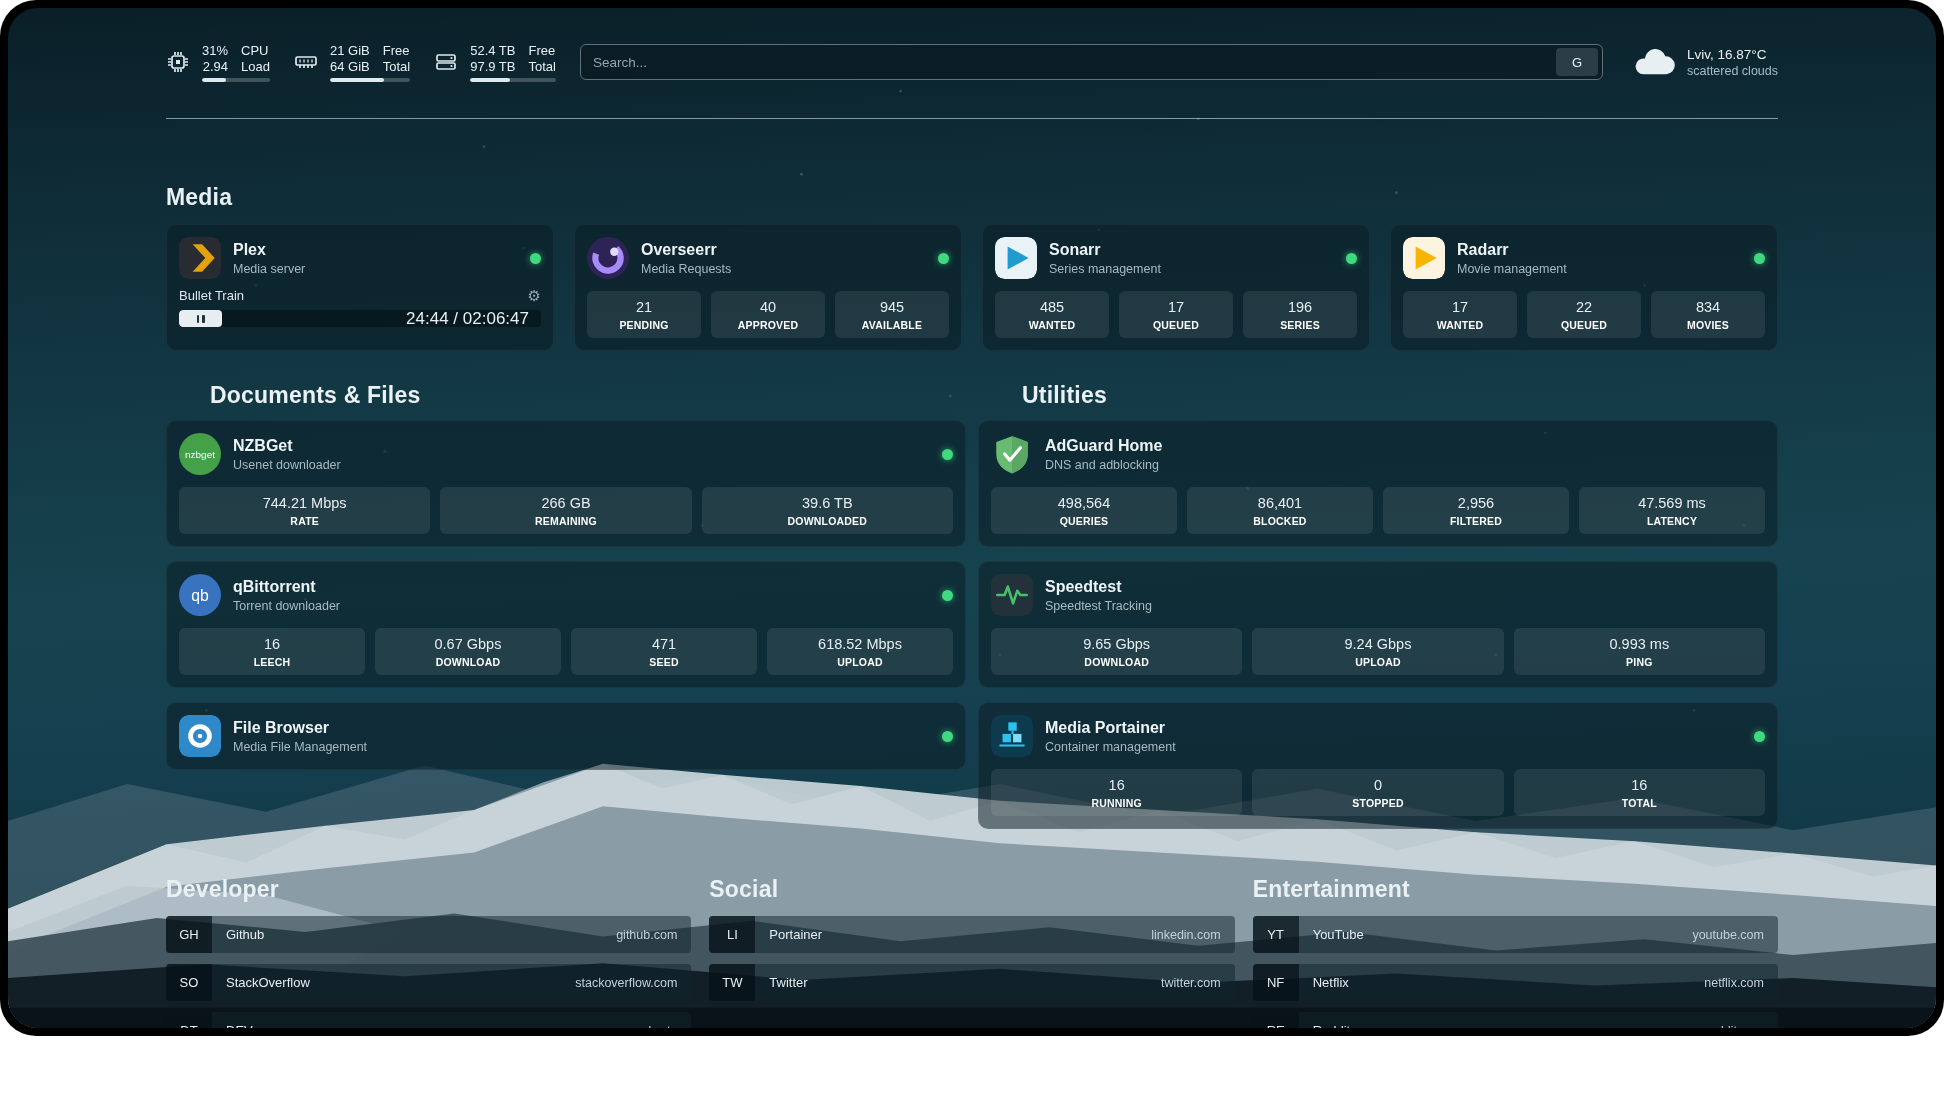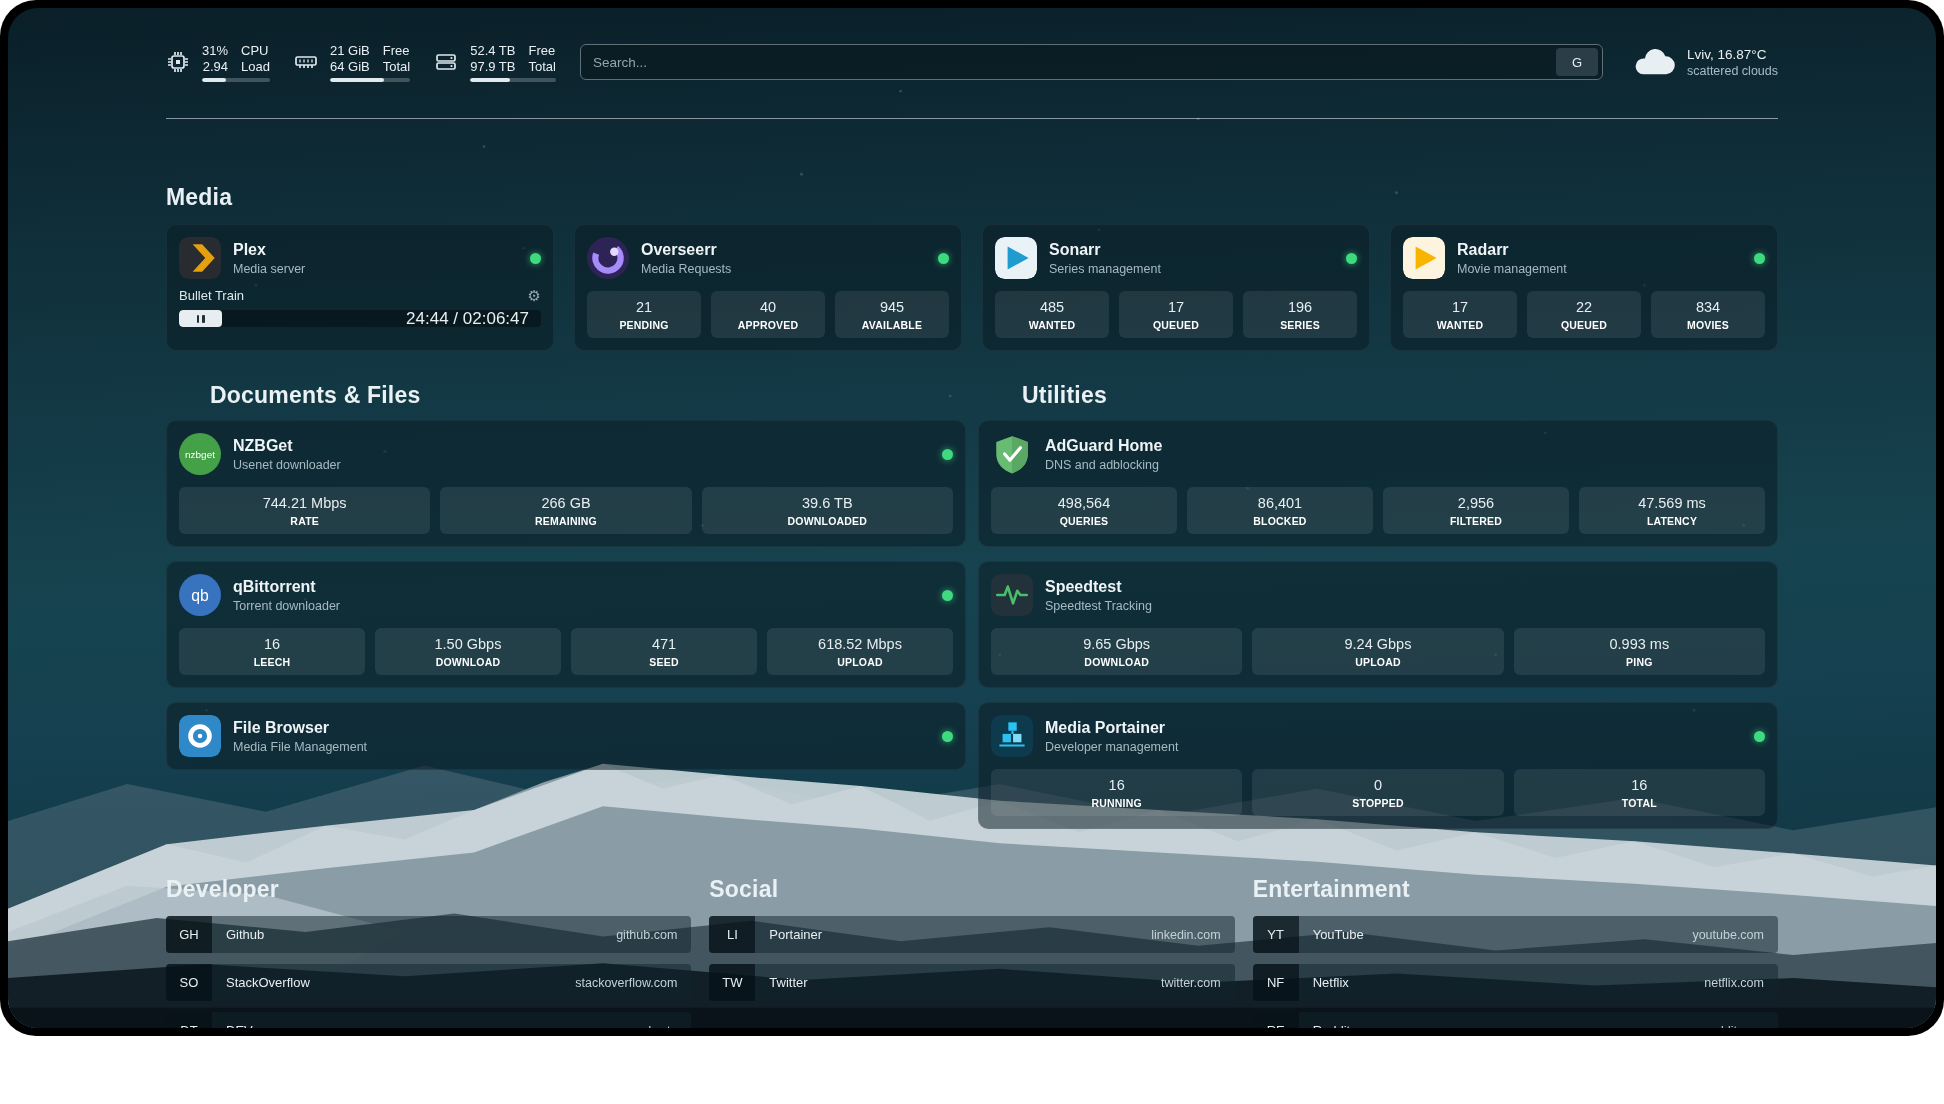--- a/index.html
+++ b/index.html
@@ -387,21 +387,21 @@
                 <div class="app-sub">Torrent downloader</div>
               </div>
               <span class="dot"></span>
             </div>
             <div class="stats">
               <div class="stat">
                 <div class="stat-value">16</div>
                 <div class="stat-label">LEECH</div>
               </div>
               <div class="stat">
-                <div class="stat-value">1.50 Gbps</div>
+                <div class="stat-value">0.67 Gbps</div>
                 <div class="stat-label">DOWNLOAD</div>
               </div>
               <div class="stat">
                 <div class="stat-value">471</div>
                 <div class="stat-label">SEED</div>
               </div>
               <div class="stat">
                 <div class="stat-value">618.52 Mbps</div>
                 <div class="stat-label">UPLOAD</div>
               </div>
@@ -498,21 +498,21 @@
                 <svg viewBox="0 0 40 40">
                     <rect width="40" height="40" rx="9" fill="#0e3a4d"></rect>
                     <rect x="16.5" y="7" width="8" height="8" fill="#29c2f1"></rect>
                     <rect x="11" y="18" width="8" height="8" fill="#29c2f1"></rect>
                     <rect x="21" y="18" width="8" height="8" fill="#7fdcf9"></rect>
                     <path d="M20.5 15v3M8 29h24" stroke="#29c2f1" stroke-width="2"></path>
                   </svg>
               </span>
               <div class="app-text">
                 <div class="app-name">Media Portainer</div>
-                <div class="app-sub">Developer management</div>
+                <div class="app-sub">Container management</div>
               </div>
               <span class="dot"></span>
             </div>
             <div class="stats">
               <div class="stat">
                 <div class="stat-value">16</div>
                 <div class="stat-label">RUNNING</div>
               </div>
               <div class="stat">
                 <div class="stat-value">0</div>

